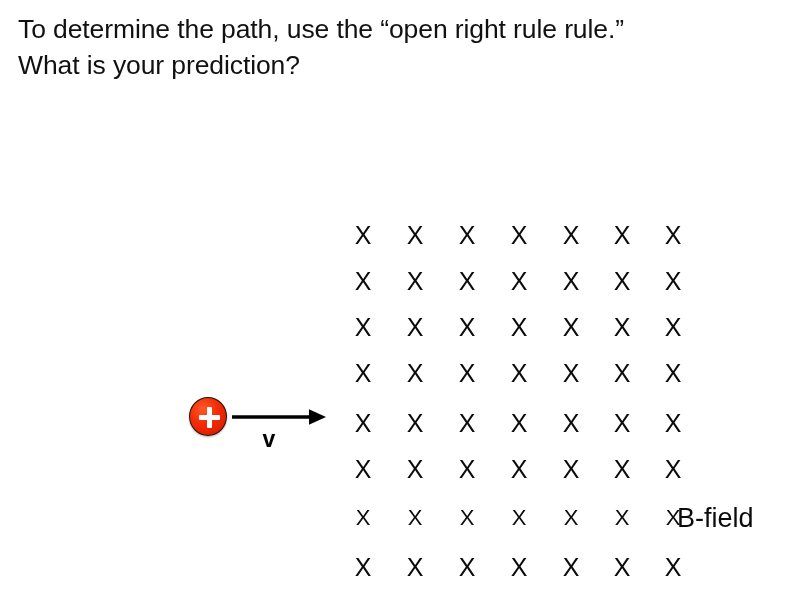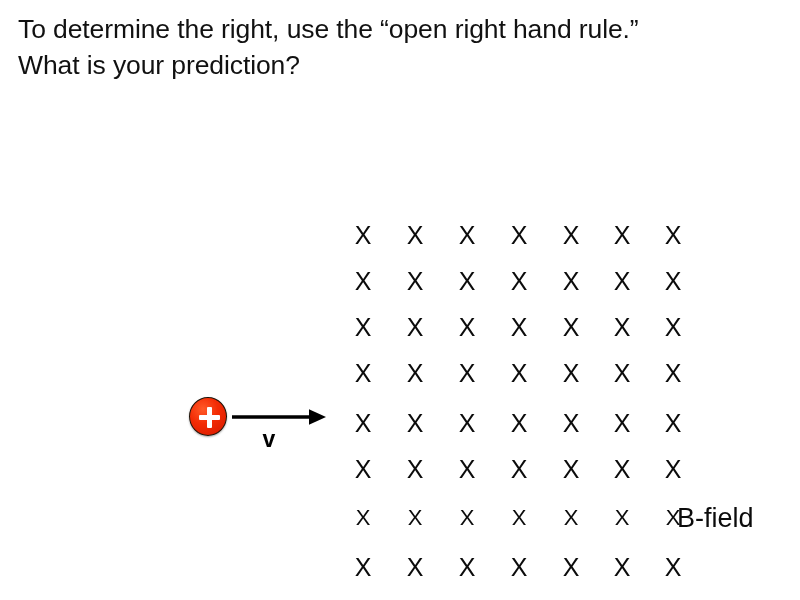--- a/index.html
+++ b/index.html
@@ -135,21 +135,21 @@
     text-align: center;
     font-size: 23px;
     line-height: 26px;
     font-weight: 700;
     color: #000000;
   }
 </style>
 </head>
 <body>
 
-<div id="slide-title">To determine the right, use the “open right hand rule.”
+<div id="slide-title">To determine the path, use the “open right rule rule.”
 What is your prediction?</div>
 
 <div id="field-grid">
     <div class="field-row" style="top: 0px;">
       <span class="field-x" style="left: 0px;">X</span>
       <span class="field-x" style="left: 52px;">X</span>
       <span class="field-x" style="left: 104px;">X</span>
       <span class="field-x" style="left: 156px;">X</span>
       <span class="field-x" style="left: 208px;">X</span>
       <span class="field-x" style="left: 259px;">X</span>

